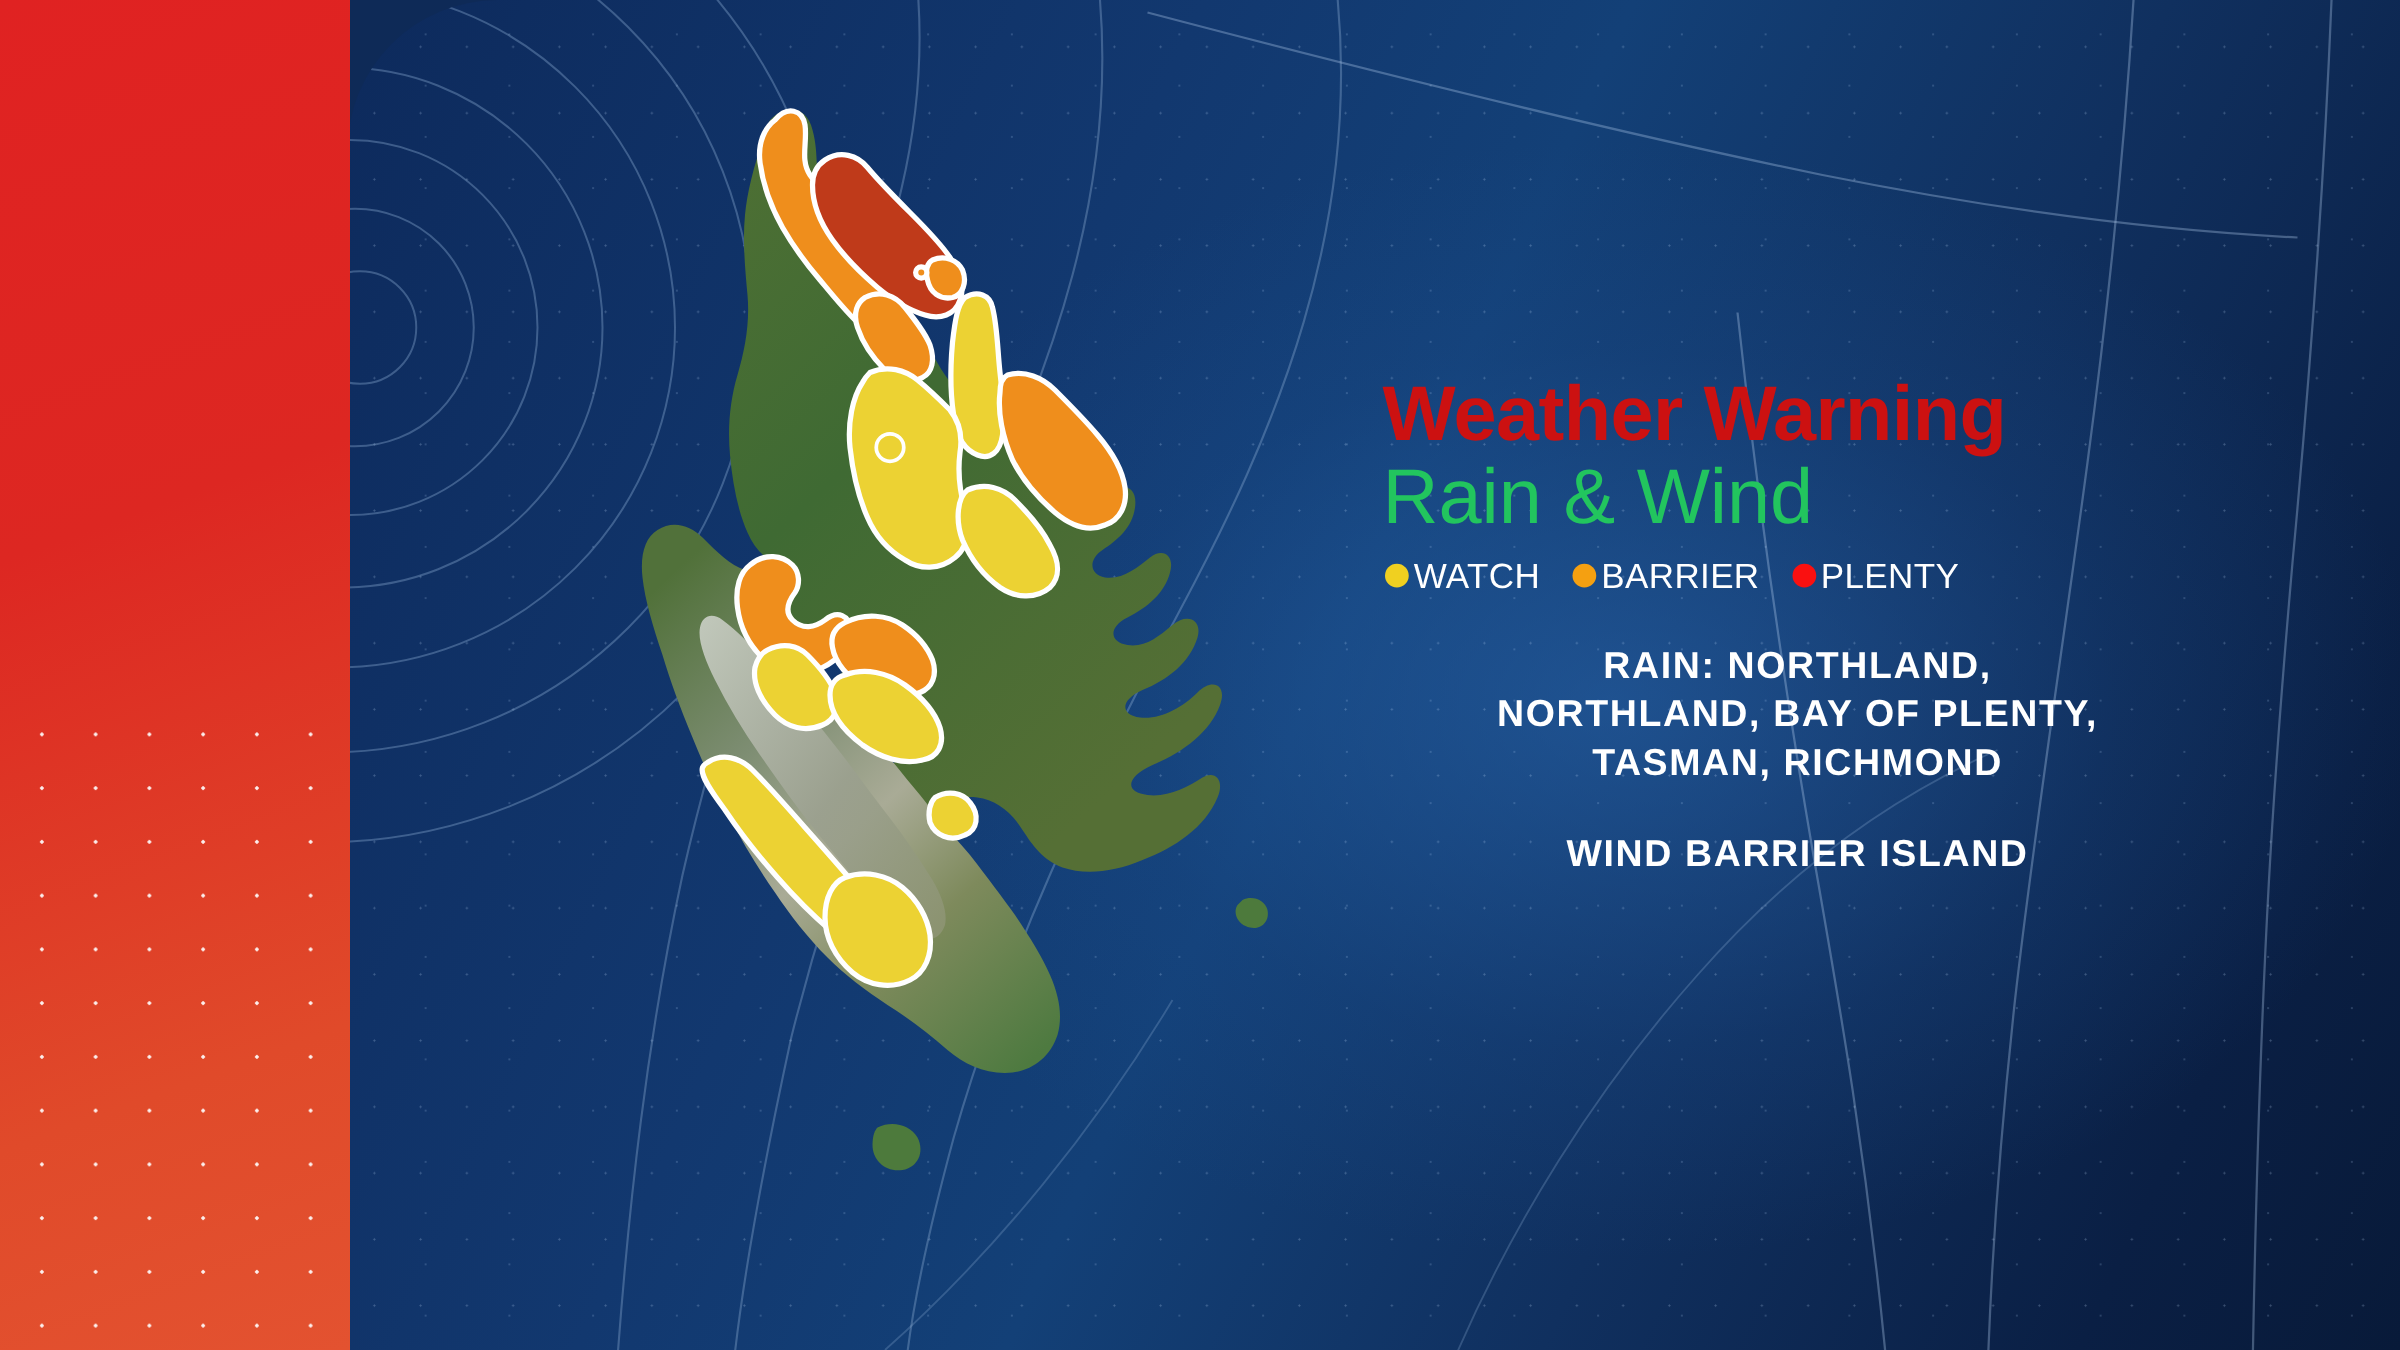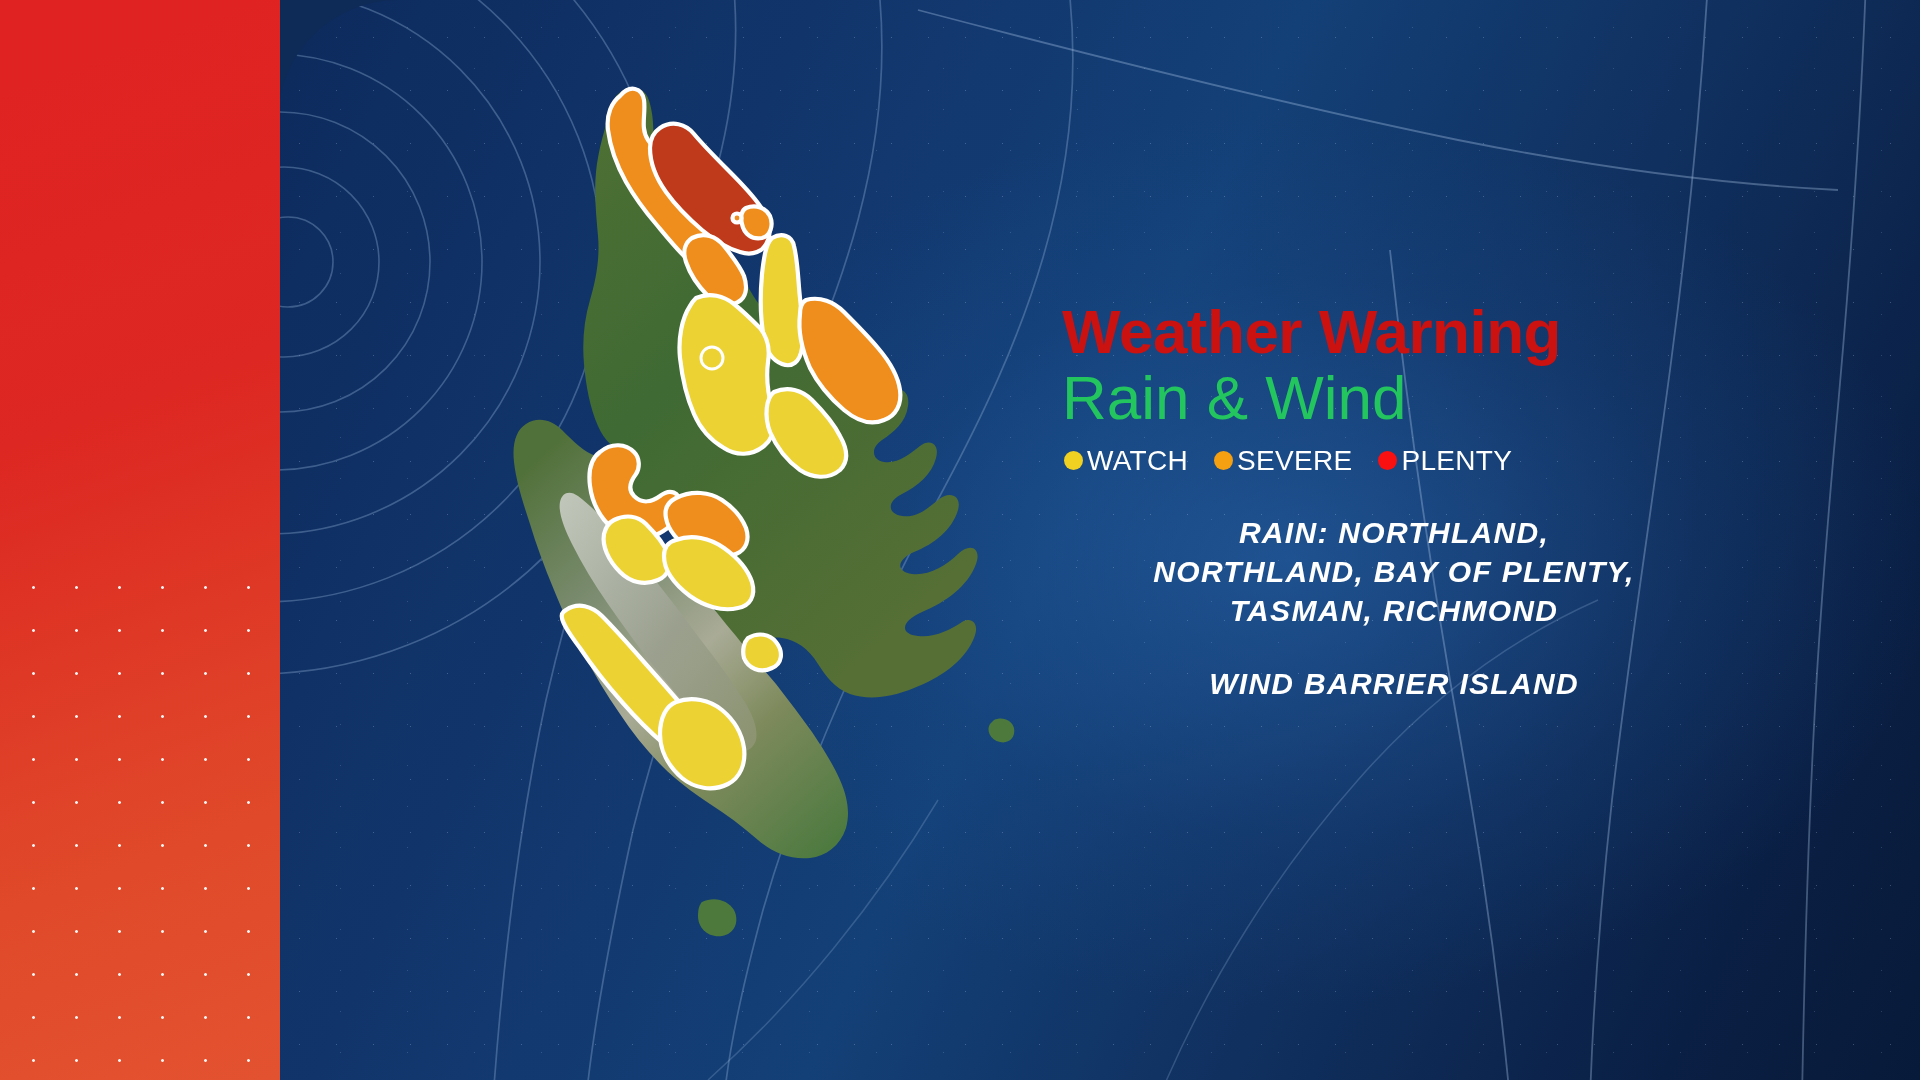--- a/index.html
+++ b/index.html
@@ -39,38 +39,38 @@
     background-position:3px 11px, 29px 7px;
   }
   .panel-svg{position:absolute;left:0;top:0;width:1642px;height:1080px;}
 
   
   .map-wrap{position:absolute;left:278px;top:0;width:1642px;height:1080px;z-index:4;pointer-events:none;}
   .map-svg{position:absolute;left:0;top:0;width:1642px;height:1080px;}
 
   
   .info{
-    position:absolute;left:1044px;top:300px;width:700px;z-index:6;
+    position:absolute;left:1088px;top:300px;width:700px;z-index:6;
     text-align:center;
   }
   .title-warning{
     font-size:62px;font-weight:700;color:#cc1111;letter-spacing:-0.5px;
     line-height:1.04;margin:0 0 2px 0;text-align:left;padding-left:18px;
   }
   .title-sub{
     font-size:62px;font-weight:300;color:#22c55e;letter-spacing:0px;
     line-height:1.04;margin:0 0 16px 0;text-align:left;padding-left:18px;
   }
 
   .legend{display:flex;align-items:center;gap:26px;padding-left:20px;margin-bottom:38px;}
   .legend-item{display:flex;align-items:center;gap:4px;}
   .legend-dot{width:19px;height:19px;border-radius:50%;display:block;flex:0 0 auto;}
   .legend-label{color:#ffffff;font-size:28px;font-weight:400;letter-spacing:0.3px;line-height:1;}
 
-  .detail-block{margin-bottom:34px;font-style:italic;}
+  .detail-block{margin-bottom:34px;}
   .detail-line{
     color:#ffffff;font-size:30px;font-weight:700;letter-spacing:1.3px;
     line-height:1.30;text-align:center;white-space:nowrap;
   }
 </style>
 </head>
 <body>
 
 <div id="stage">
 
@@ -292,21 +292,21 @@
 
     <h2 class="title-sub">Rain &amp; Wind</h2>
 
     <div class="legend">
       <div class="legend-item">
         <span class="legend-dot" style="background:#f0d020"></span>
         <span class="legend-label">WATCH</span>
       </div>
       <div class="legend-item">
         <span class="legend-dot" style="background:#f5a011"></span>
-        <span class="legend-label">SEVERE</span>
+        <span class="legend-label">BARRIER</span>
       </div>
       <div class="legend-item">
         <span class="legend-dot" style="background:#fa1010"></span>
         <span class="legend-label">PLENTY</span>
       </div>
     </div>
 
     <div class="detail-block">
       <div class="detail-line">RAIN: NORTHLAND,</div>
       <div class="detail-line">NORTHLAND, BAY OF PLENTY,</div>

